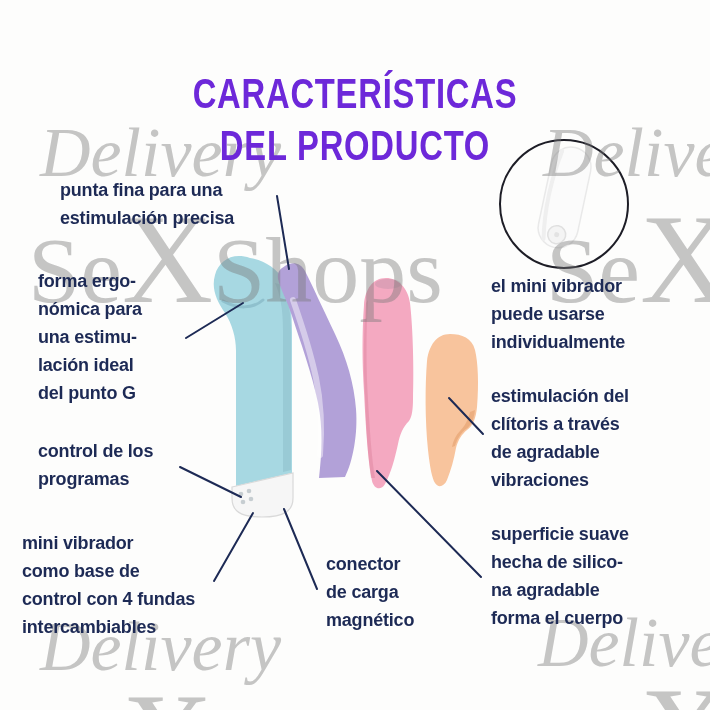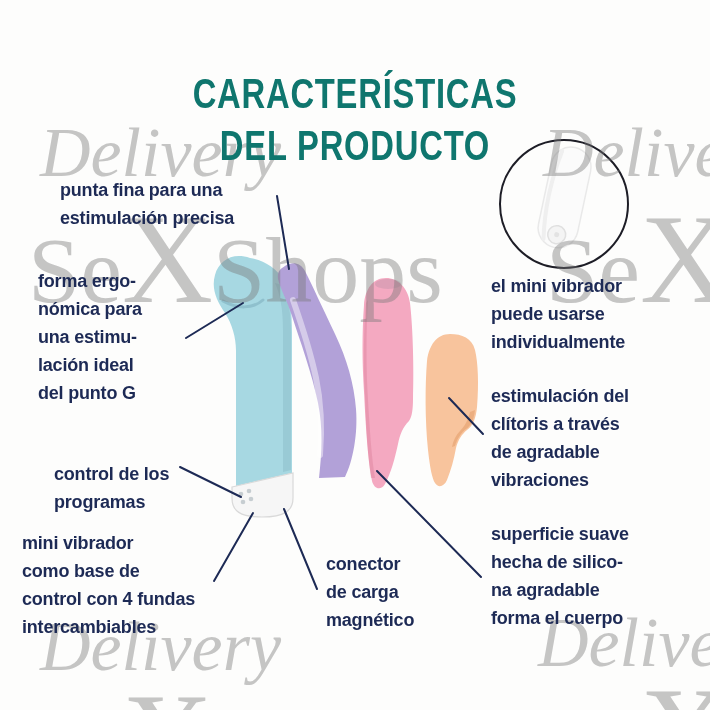--- a/index.html
+++ b/index.html
@@ -14,27 +14,27 @@
   .wm-del   { font-size:70px;font-style:italic; }
   .wm-shop  { font-size:94px;margin-top:16px; }
   .wm-shop .xl { font-size:126px; }
   svg.lines { position:absolute; left:0; top:0; z-index:3; pointer-events:none; }
   .lbl {
     position:absolute; z-index:4; color:#1d2a55; font-weight:bold;
     font-size:18px; line-height:28px; white-space:pre-line; letter-spacing:-0.2px;
   }
   .title {
     position:absolute; z-index:4; top:68px; left:0; width:710px;
-    text-align:center; color:#0f766e; font-weight:bold;
+    text-align:center; color:#6d28d9; font-weight:bold;
   }
   .title-line { display:block; font-size:42px; line-height:52px;
                 transform:scaleX(0.78); letter-spacing:1px; }
   .lbl-punta      { left:60px;  top:176px; }
   .lbl-forma      { left:38px;  top:267px; }
-  .lbl-control    { left:38px;  top:460px;margin-left:16px; }
+  .lbl-control    { left:38px;  top:437px; }
   .lbl-minibase   { left:22px;  top:529px; }
   .lbl-conector   { left:326px; top:550px; }
   .lbl-individual { left:491px; top:272px; }
   .lbl-clitoris   { left:491px; top:382px; }
   .lbl-superficie { left:491px; top:520px; }
   .wm-del-tl { left:40px;  top:118px; }
   .wm-del-tr { left:543px; top:118px; }
   .wm-del-bl { left:40px;  top:612px; }
   .wm-del-br { left:538px; top:608px; }
   .wm-shop-mid-l { left:28px;  top:181px; }

